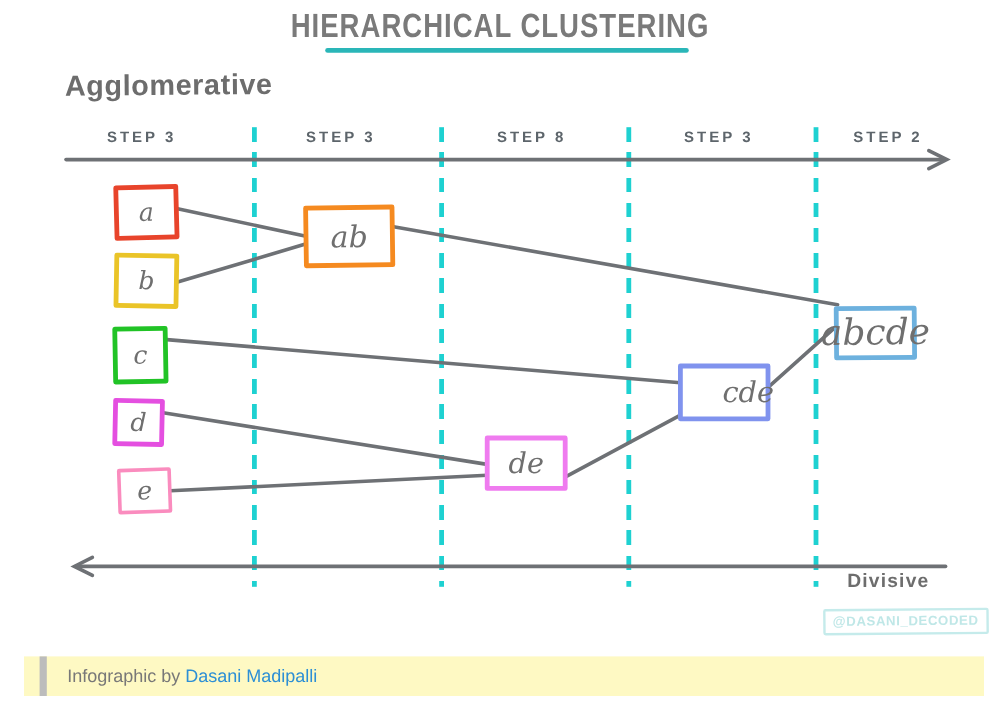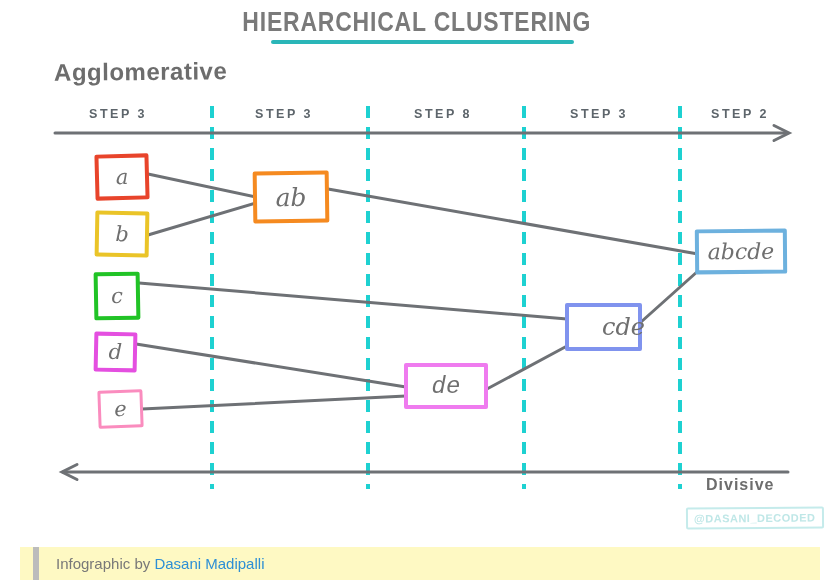--- a/index.html
+++ b/index.html
@@ -33,23 +33,23 @@
     position:absolute;box-sizing:border-box;background:#ffffff;border-style:solid;
     display:flex;align-items:center;justify-content:center;border-radius:2px;
     font-family:"DejaVu Serif",serif;font-style:italic;color:#6f6f6f;font-size:21px;
   }
   .node-a    {left:95px; top:154px;width:54px;height:46px;border-width:4px;border-color:#e8442b;transform:rotate(-1.5deg);}
   .node-b    {left:95px; top:211px;width:54px;height:46px;border-width:4px;border-color:#eac428;transform:rotate(1deg);}
   .node-ab   {left:253px;top:171px;width:76px;height:52px;border-width:4px;border-color:#f58a20;transform:rotate(-0.8deg);font-size:25px;}
   .node-c    {left:94px; top:272px;width:46px;height:48px;border-width:4px;border-color:#21c326;transform:rotate(-1deg);}
   .node-d    {left:94px; top:332px;width:43px;height:40px;border-width:4px;border-color:#e44fe0;transform:rotate(1.2deg);}
   .node-e    {left:98px; top:390px;width:45px;height:38px;border-width:3px;border-color:#fa8cbe;transform:rotate(-2deg);}
-  .node-de   {left:404px;top:363px;width:84px;height:46px;border-width:4px;border-color:#ef7bef;font-size:24px;font-family:Liberation Mono, monospace;}
+  .node-de   {left:404px;top:363px;width:69px;height:46px;border-width:4px;border-color:#ef7bef;font-size:24px;}
   .node-cde  {left:565px;top:303px;width:77px;height:48px;border-width:4px;border-color:#8093ee;font-size:24px;padding-left:40px;}
-  .node-abcde{left:695px;top:229px;width:92px;height:45px;border-width:4px;border-color:#6db1de;transform:rotate(-0.5deg);font-size:22px;}
+  .node-abcde{left:695px;top:255px;width:69px;height:45px;border-width:4px;border-color:#6db1de;transform:rotate(-0.5deg);font-size:30px;}
   
   .watermark{
     position:absolute;left:686px;top:507px;padding:3px 6px;border:2px solid #c5ebeb;
     color:#bfe7e7;font-size:11px;font-weight:700;letter-spacing:0.5px;border-radius:2px;
     transform:rotate(-0.5deg);background:#ffffff;
   }
   
   .caption-bar{position:absolute;left:20px;top:547px;width:800px;height:33px;background:#fef9c3;}
   .caption-accent{position:absolute;left:13px;top:0;width:6px;height:33px;background:#bcbcbc;}
   .caption-text{position:absolute;left:36px;top:0;line-height:33px;font-size:15px;color:#787878;white-space:nowrap;}

